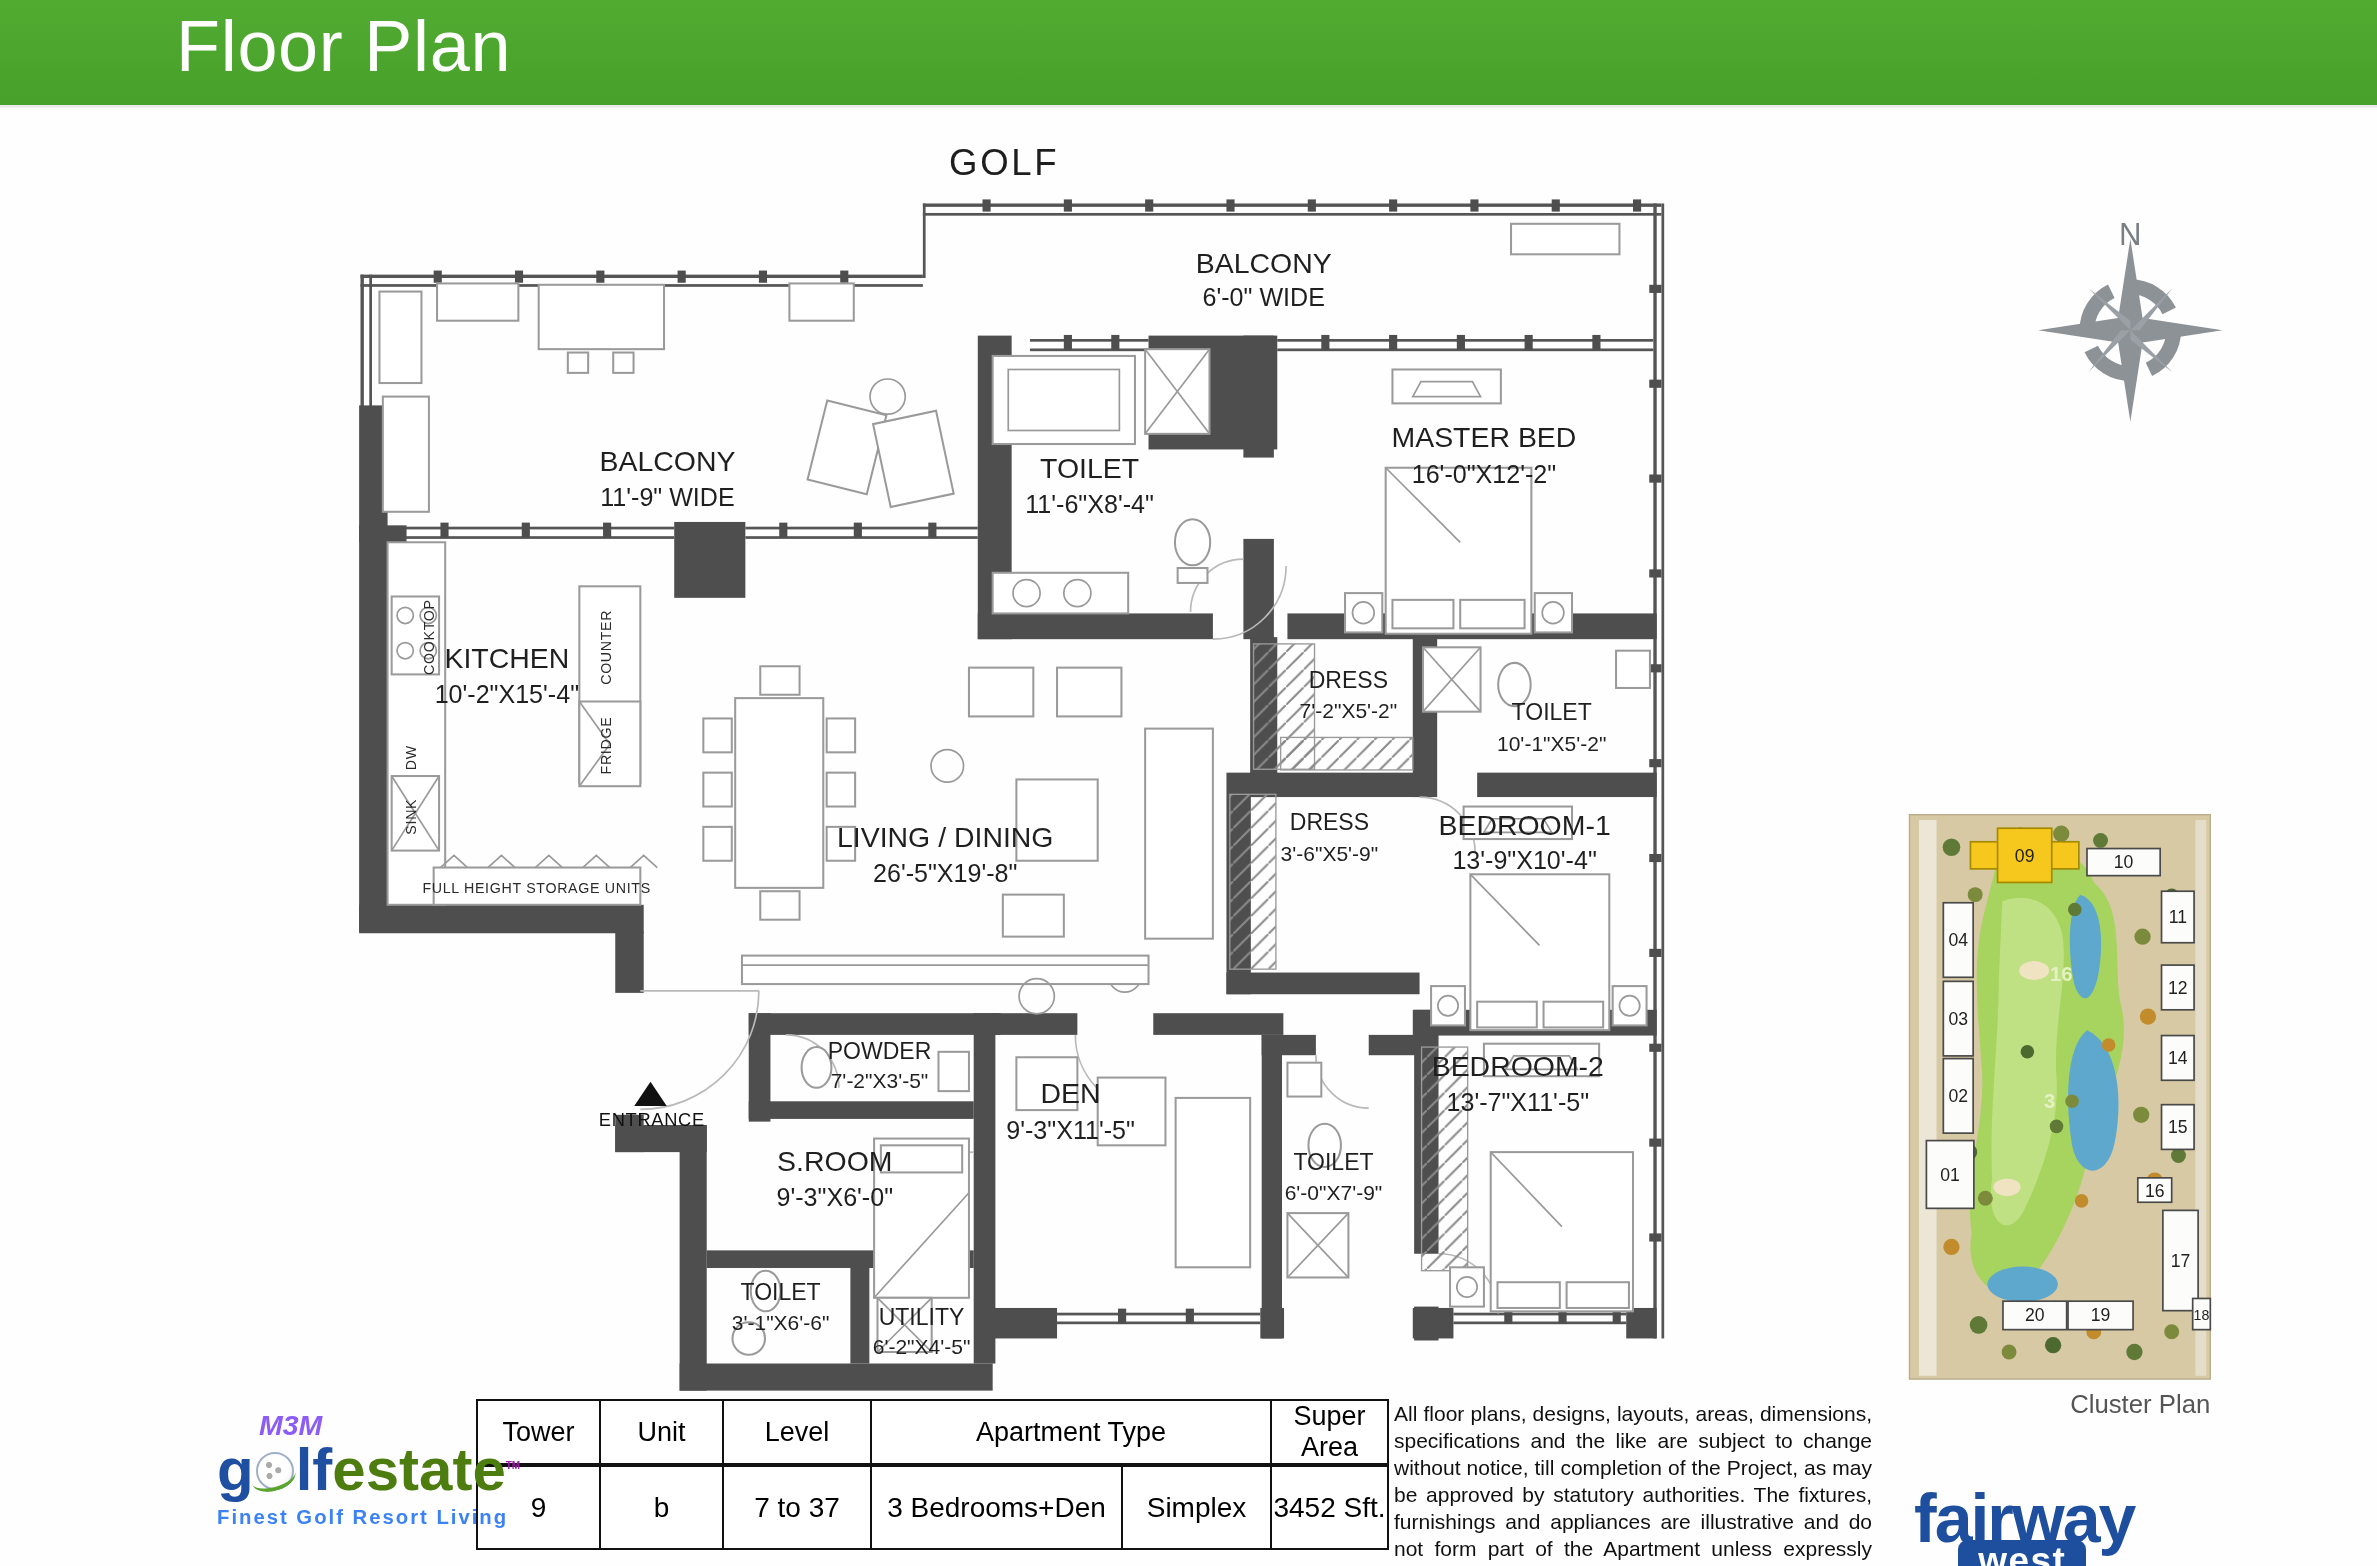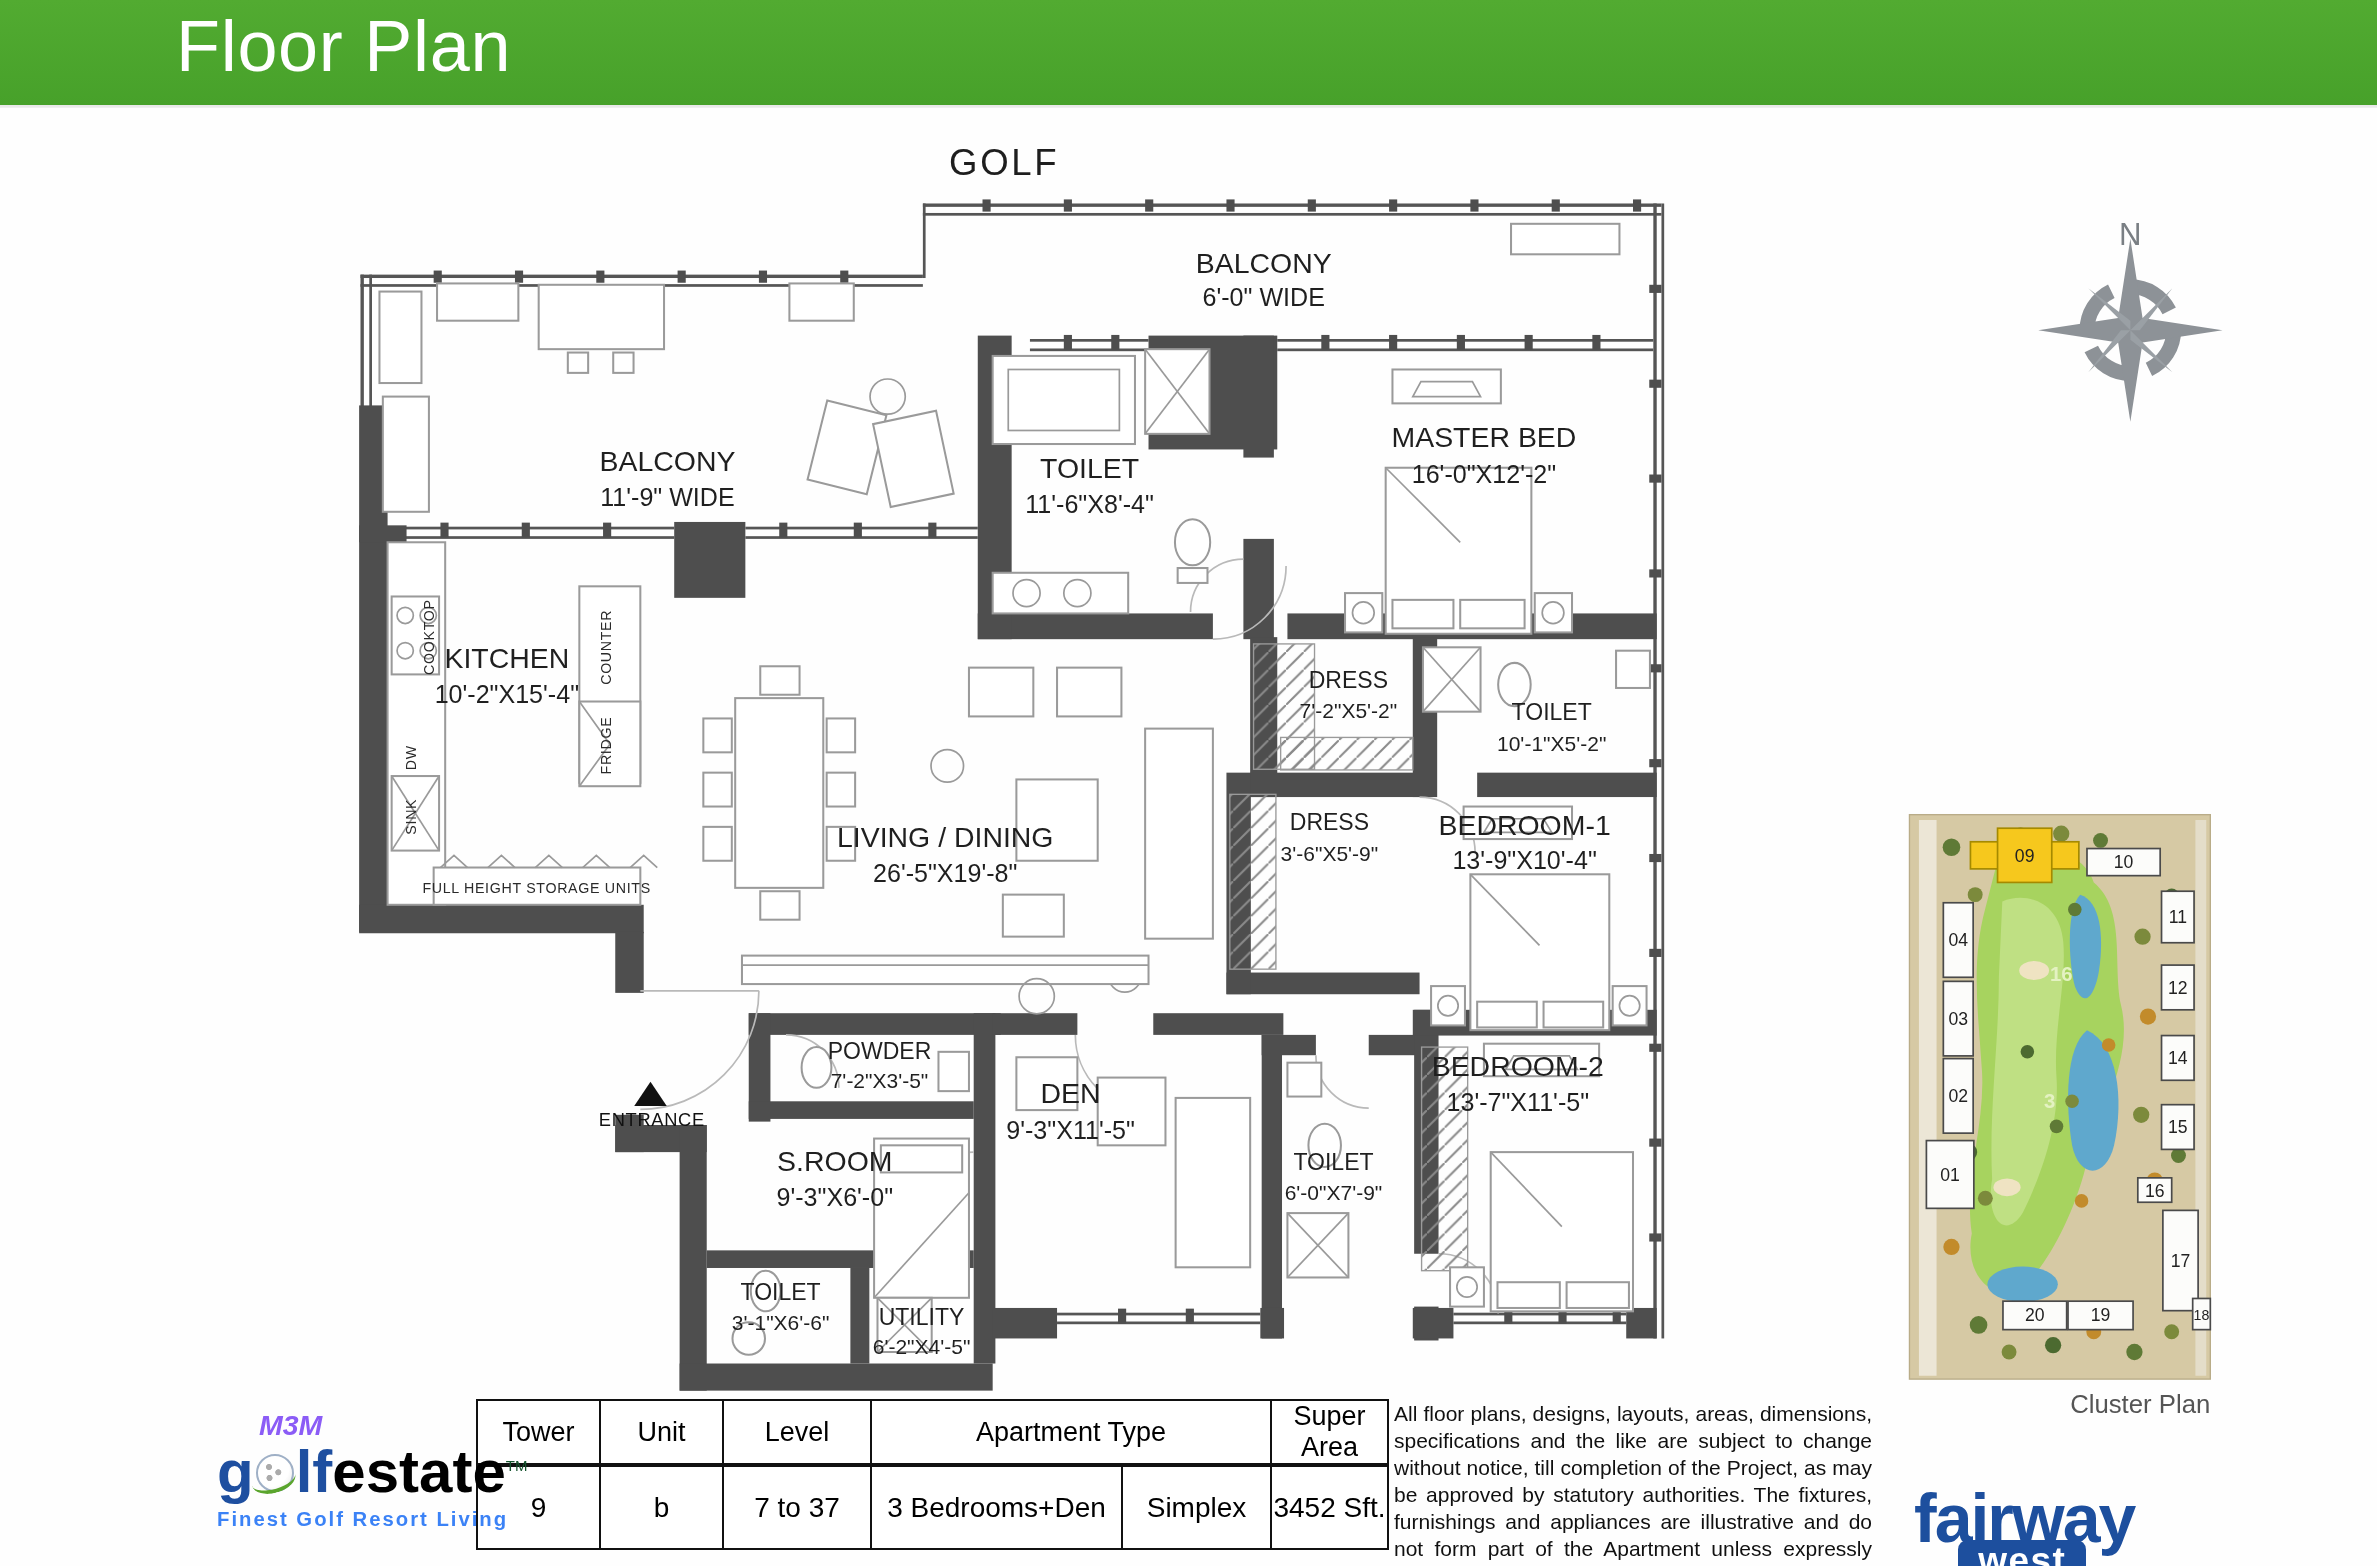--- a/index.html
+++ b/index.html
@@ -40,22 +40,22 @@
 
   
   .disclaimer{position:absolute;left:1394px;top:1400px;width:478px;font-size:21px;line-height:27px;
     color:#101010;text-align:justify;}
 
   
   .logo-m3m{position:absolute;left:217px;top:1414px;width:244px;}
   .logo-m3m .m3m{font-size:28.5px;font-weight:bold;font-style:italic;color:#8b5cf6;margin-left:42px;line-height:23px;}
   .logo-m3m .golfestate{font-size:60px;font-weight:bold;line-height:58px;white-space:nowrap;}
   .logo-m3m .g{color:#1e4fa0;}
-  .logo-m3m .estate{color:#000000;}
-  .logo-m3m .tm{font-size:15px;color:#14532d;vertical-align:super;font-weight:400;font-style:normal;}
+  .logo-m3m .estate{color:#4d7c0f;}
+  .logo-m3m .tm{font-size:10px;color:#a21caf;vertical-align:super;font-weight:700;font-style:normal;}
   .ball{display:inline-block;width:34px;height:34px;border-radius:50%;position:relative;margin:0 2px;
     background-image:radial-gradient(circle at 11px 11px,#ababab 2.7px,transparent 3.4px),
       radial-gradient(circle at 20.3px 16.3px,#ababab 2.7px,transparent 3.4px),
       radial-gradient(circle at 11.5px 22px,#ababab 2.7px,transparent 3.4px),
       radial-gradient(circle at 35% 35%,#ffffff 60%,#e3e3e3 100%);
     border:2px solid #9fb0c6;}
   .ball::after{content:'';position:absolute;left:-6.8px;top:9.5px;width:45px;height:23px;border-radius:50%;
     border:none;border-bottom:4.7px solid #5aa52d;transform:rotate(-16deg);}
   .logo-m3m .tagline{font-size:20.3px;font-weight:bold;color:#3b82f6;letter-spacing:2px;margin-top:6.8px;white-space:nowrap;}
 

